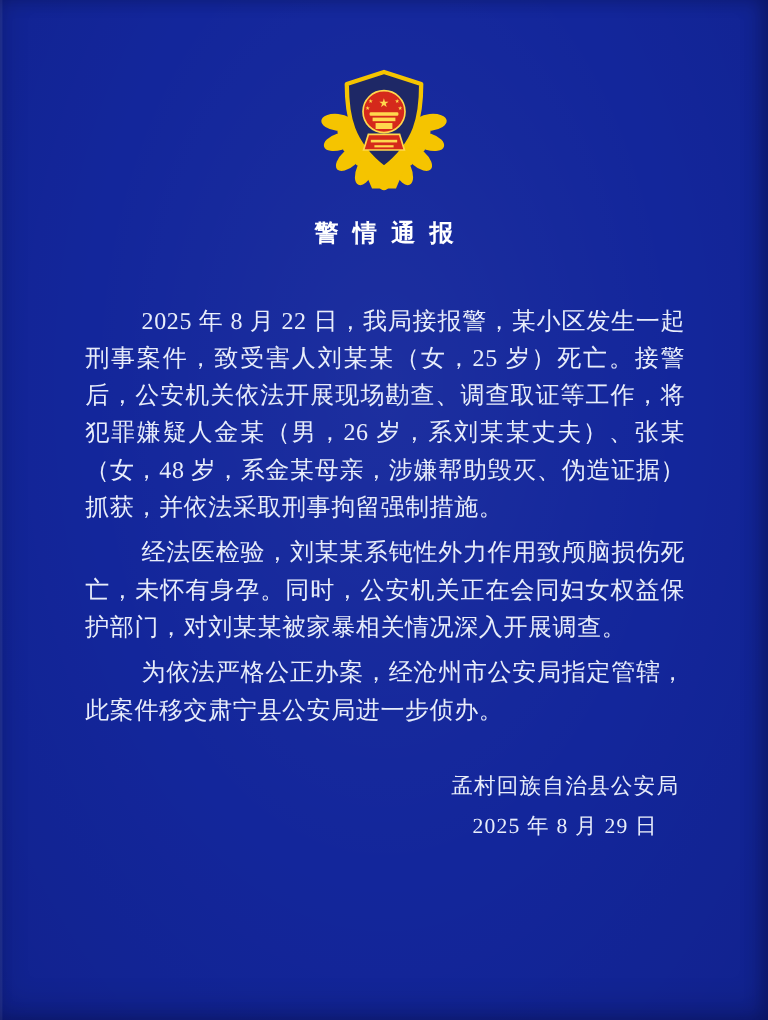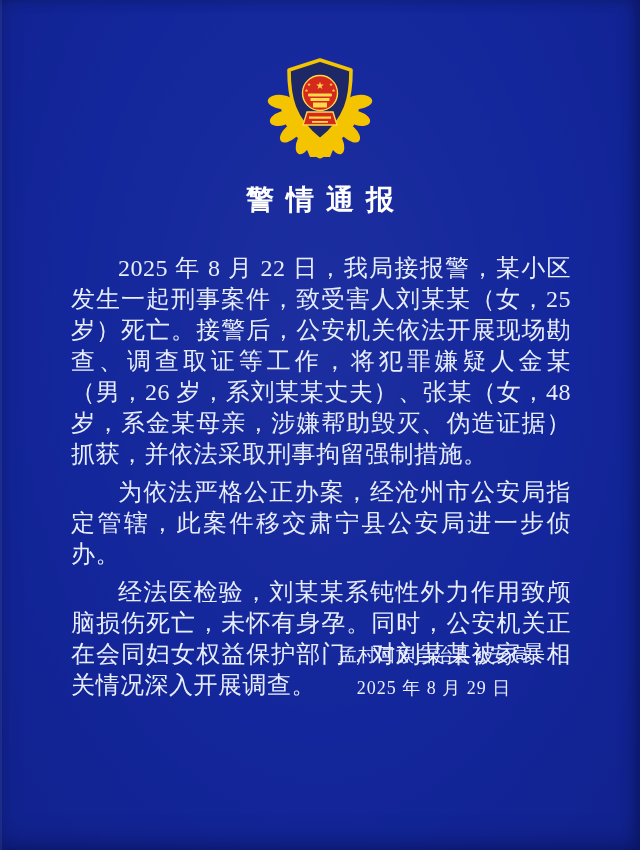--- a/index.html
+++ b/index.html
@@ -31,51 +31,51 @@
   .emblem-ring { fill: var(--red, #d5291b); stroke: var(--gold_bright, #ffd84d); stroke-width: 1.4; }
   .gold-detail { fill: var(--gold_bright, #ffd84d); }
   .star { fill: var(--gold_bright, #ffd84d); font-family: "DejaVu Sans", sans-serif; }
   .title {
     position: absolute;
     top: 181px;
     left: 0;
     width: 100%;
     margin: 0;
     text-align: center;
-    font-size: 28px;
+    font-size: 20px;
     font-weight: bold;
     color: var(--title_text, #ffffff);
     letter-spacing: 12px;
     text-indent: 12px;
   }
   .body {
     position: absolute;
     top: 253px;
     left: 71px;
     width: 500px;
-    font-size: 24px;
+    font-size: 20px;
     line-height: 31px;
     text-align: justify;
     text-align-last: left;
     letter-spacing: 0.5px;
   }
   .body p {
     margin: 0 0 7px 0;
     text-indent: 47px;
   }
   .sign {
     position: absolute;
     top: 639px;
     left: 0;
     width: 100%;
   }
   .sign-inner {
     width: max-content;
     margin-left: auto;
-    margin-right: 111px;
+    margin-right: 74px;
     text-align: center;
     font-size: 18px;
     line-height: 33px;
     letter-spacing: 1px;
   }
 </style>
 </head>
 <body>
 
 <div class="poster">
@@ -129,22 +129,22 @@
         <rect class="gold-detail" x="49" y="66.5" width="22" height="2.2"></rect>
         <rect class="gold-detail" x="52" y="71" width="16" height="1.8"></rect>
       </g>
     </svg>
   </div>
 
   <h1 class="title">警情通报</h1>
 
   <div class="body">
     <p>2025 年 8 月 22 日，我局接报警，某小区发生一起刑事案件，致受害人刘某某（女，25 岁）死亡。接警后，公安机关依法开展现场勘查、调查取证等工作，将犯罪嫌疑人金某（男，26 岁，系刘某某丈夫）、张某（女，48 岁，系金某母亲，涉嫌帮助毁灭、伪造证据）抓获，并依法采取刑事拘留强制措施。</p>
+    <p>经法医检验，刘某某系钝性外力作用致颅脑损伤死亡，未怀有身孕。同时，公安机关正在会同妇女权益保护部门，对刘某某被家暴相关情况深入开展调查。</p>
     <p>为依法严格公正办案，经沧州市公安局指定管辖，此案件移交肃宁县公安局进一步侦办。</p>
-    <p>经法医检验，刘某某系钝性外力作用致颅脑损伤死亡，未怀有身孕。同时，公安机关正在会同妇女权益保护部门，对刘某某被家暴相关情况深入开展调查。</p>
   </div>
 
   <div class="sign">
     <div class="sign-inner">
       <div>孟村回族自治县公安局</div>
       <div>2025 年 8 月 29 日</div>
     </div>
   </div>
 
 </div>

